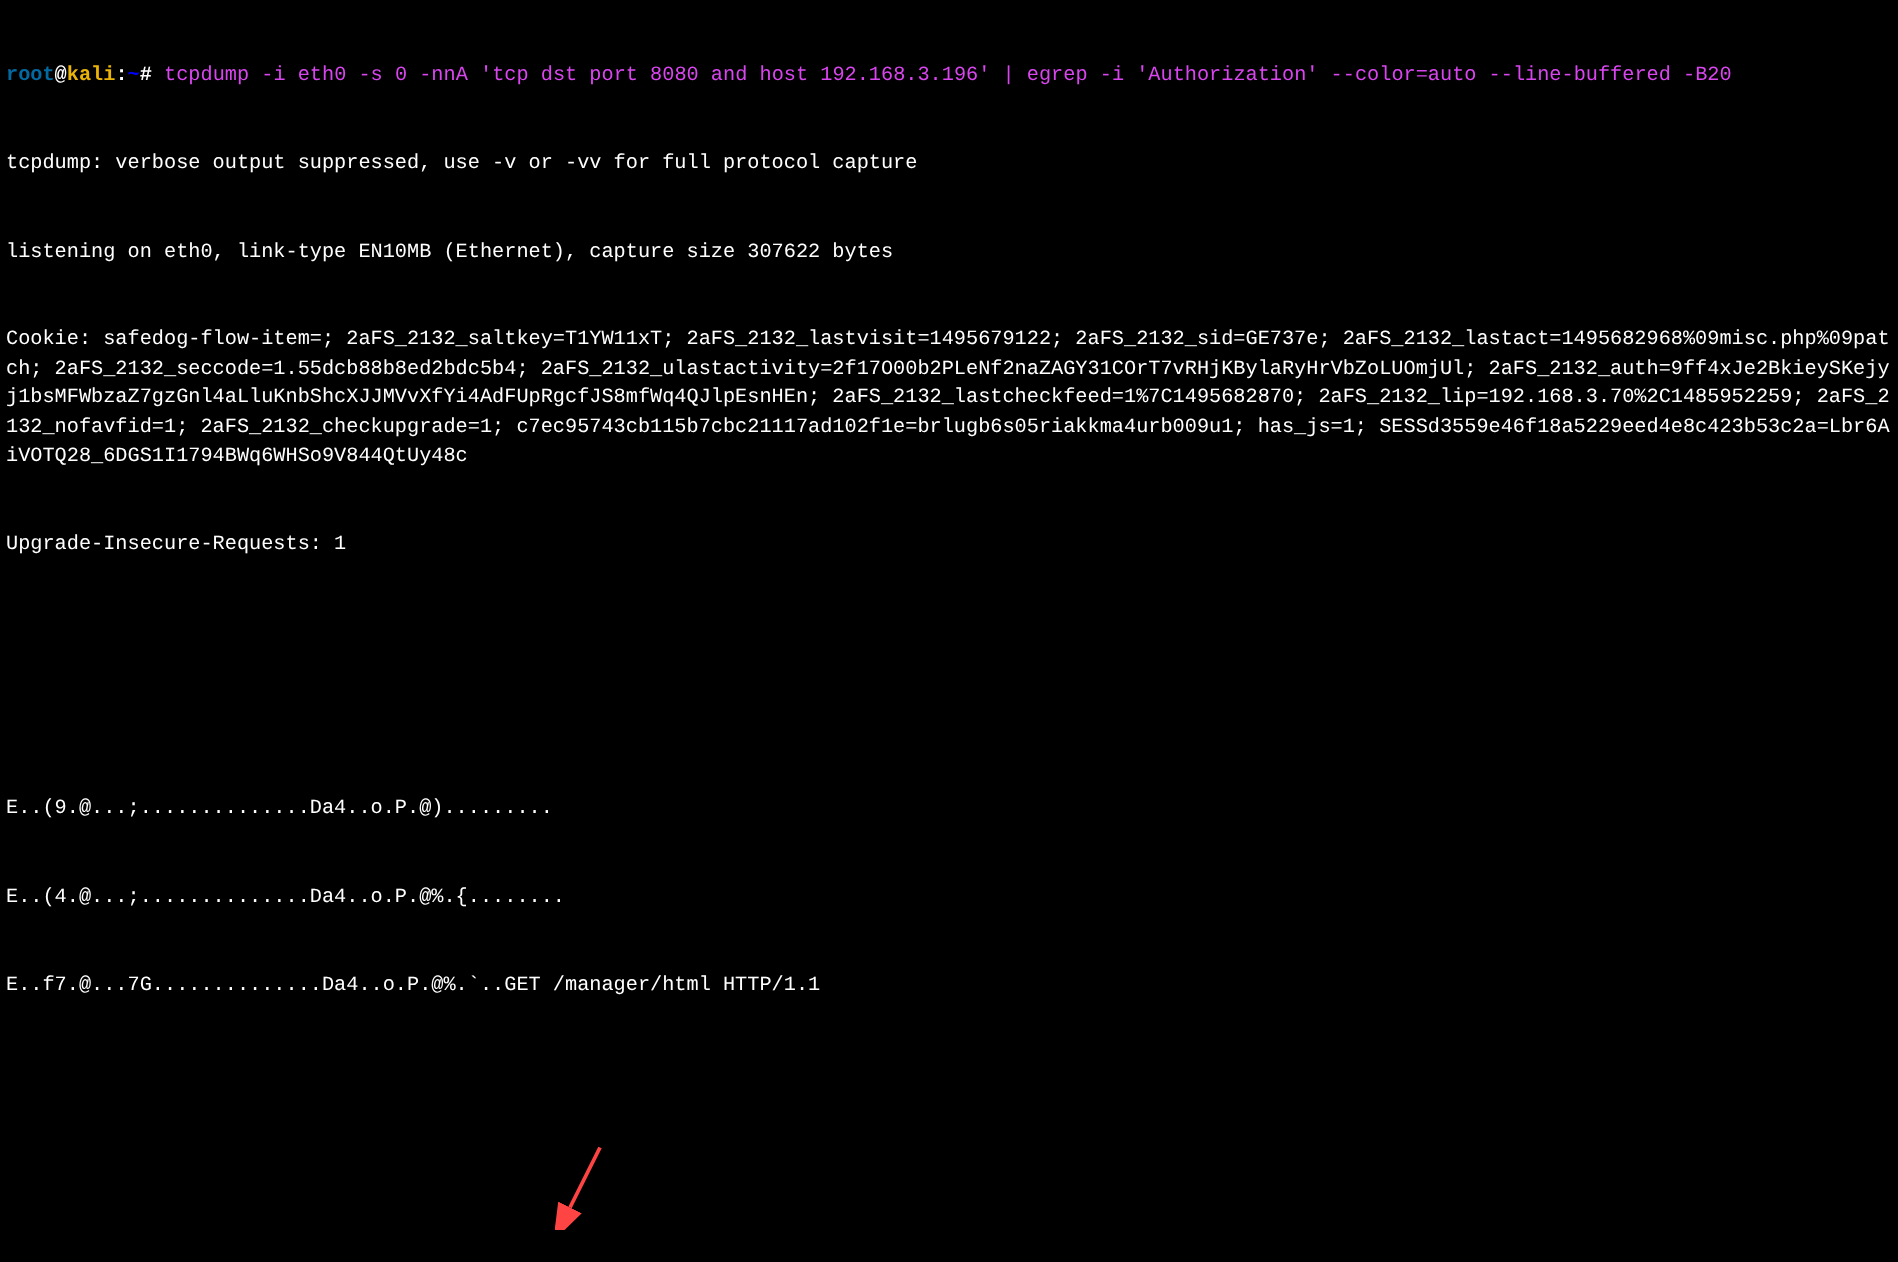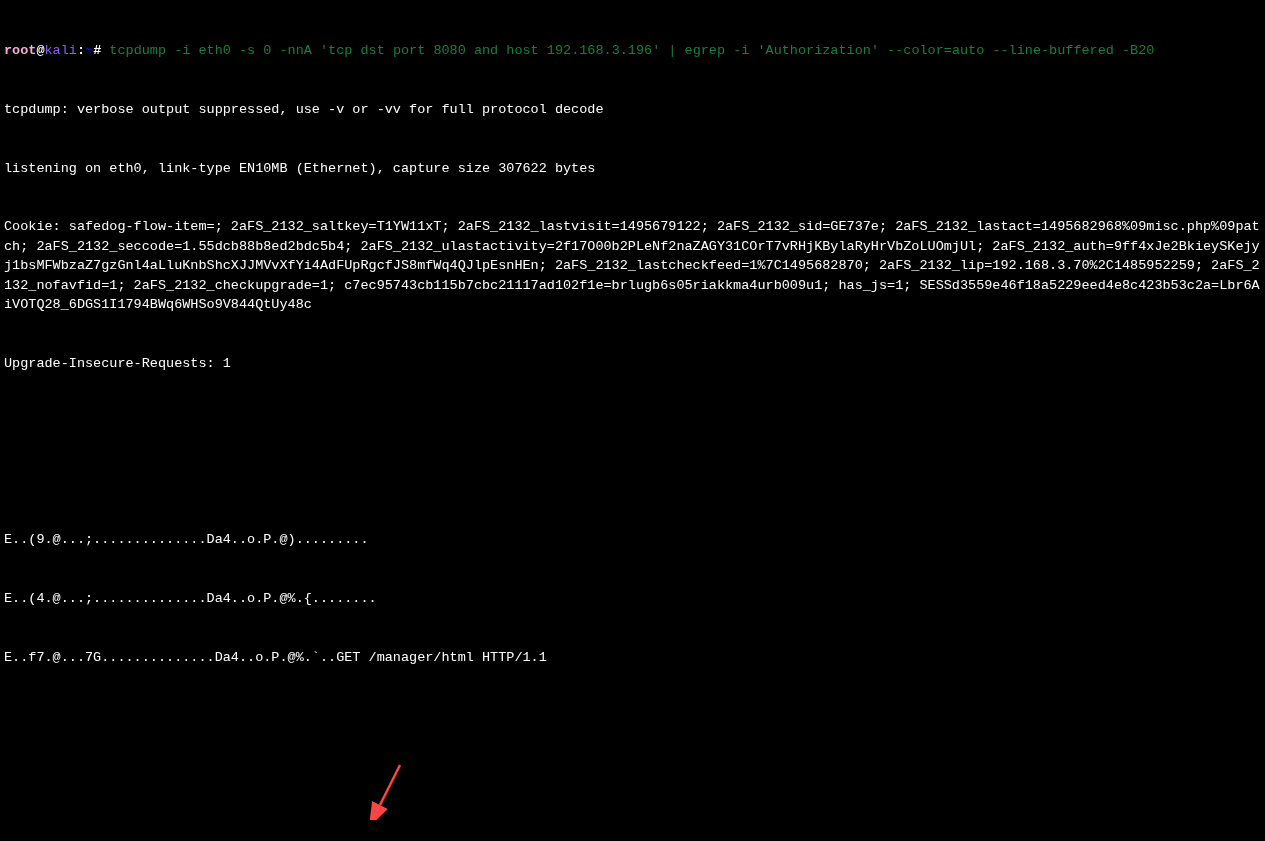--- a/index.html
+++ b/index.html
@@ -23,60 +23,60 @@
       color: #ffffff;
       width: 1265px;
       height: 841px;
       padding: 2px 4px;
       overflow: hidden;
       white-space: pre-wrap;
       word-break: break-all;
     }
 
     .prompt-root {
-      color: #f9a8d4;
+      color: #0369a1;
       font-weight: bold;
       text-align: right;
     }
 
     .prompt-at {
       color: #ffffff;
       font-weight: bold;
     }
 
     .prompt-host {
-      color: #8b5cf6;
-      font-weight: normal;
+      color: #eab308;
+      font-weight: bold;
     }
 
     .prompt-path {
       color: #0000ff;
       font-weight: bold;
     }
 
     .prompt-dollar {
       color: #ffffff;
       font-weight: bold;
     }
 
     .normal {
-      color: #15803d;
+      color: #d946ef;
     }
 
     .line {
       display: block;
       min-height: 1.45em;
     }
   </style>
 </head>
 <body>
 
 <div id="terminal">
   <span class="line"><span class="prompt-root">root</span><span class="prompt-at">@</span><span class="prompt-host">kali</span><span class="prompt-at">:</span><span class="prompt-path">~</span><span class="prompt-dollar">#</span><span class="normal"> tcpdump -i eth0 -s 0 -nnA 'tcp dst port 8080 and host 192.168.3.196' | egrep -i 'Authorization' --color=auto --line-buffered -B20</span></span>
-  <span class="line">tcpdump: verbose output suppressed, use -v or -vv for full protocol decode</span>
+  <span class="line">tcpdump: verbose output suppressed, use -v or -vv for full protocol capture</span>
   <span class="line">listening on eth0, link-type EN10MB (Ethernet), capture size 307622 bytes</span>
   <span class="line">Cookie: safedog-flow-item=; 2aFS_2132_saltkey=T1YW11xT; 2aFS_2132_lastvisit=1495679122; 2aFS_2132_sid=GE737e; 2aFS_2132_lastact=1495682968%09misc.php%09patch; 2aFS_2132_seccode=1.55dcb88b8ed2bdc5b4; 2aFS_2132_ulastactivity=2f17O00b2PLeNf2naZAGY31COrT7vRHjKBylaRyHrVbZoLUOmjUl; 2aFS_2132_auth=9ff4xJe2BkieySKejyj1bsMFWbzaZ7gzGnl4aLluKnbShcXJJMVvXfYi4AdFUpRgcfJS8mfWq4QJlpEsnHEn; 2aFS_2132_lastcheckfeed=1%7C1495682870; 2aFS_2132_lip=192.168.3.70%2C1485952259; 2aFS_2132_nofavfid=1; 2aFS_2132_checkupgrade=1; c7ec95743cb115b7cbc21117ad102f1e=brlugb6s05riakkma4urb009u1; has_js=1; SESSd3559e46f18a5229eed4e8c423b53c2a=Lbr6AiVOTQ28_6DGS1I1794BWq6WHSo9V844QtUy48c</span>
   <span class="line">Upgrade-Insecure-Requests: 1</span>
   <span class="line">&nbsp;</span>
   <span class="line">&nbsp;</span>
   <span class="line">E..(9.@...;..............Da4..o.P.@).........</span>
   <span class="line">E..(4.@...;..............Da4..o.P.@%.{........</span>
   <span class="line">E..f7.@...7G..............Da4..o.P.@%.`..GET /manager/html HTTP/1.1</span>
   
   

